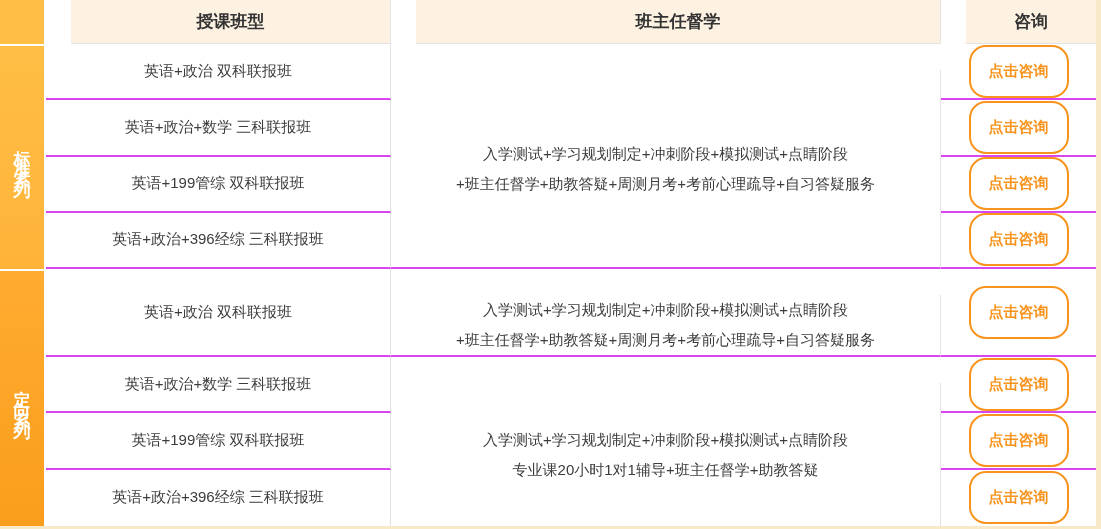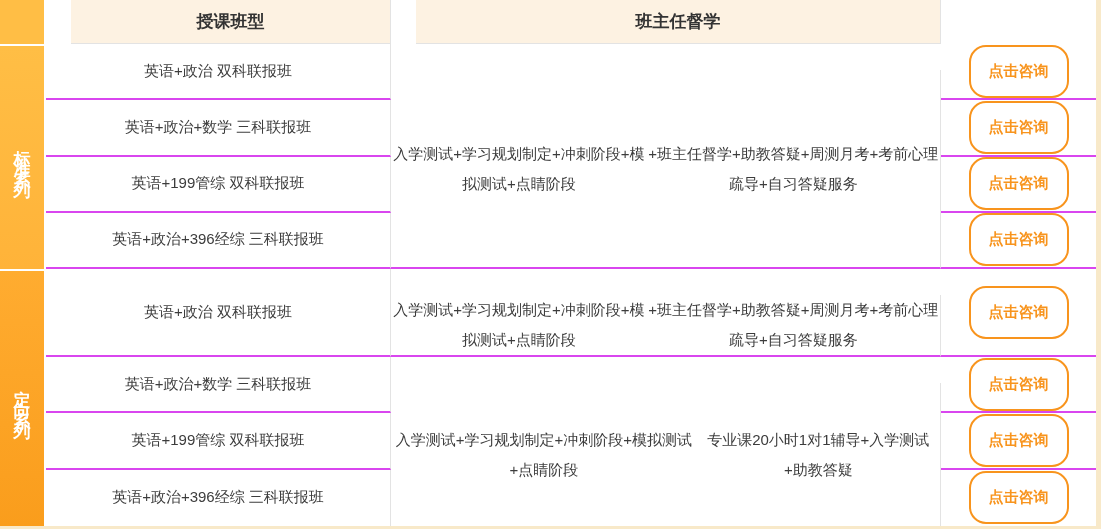--- a/index.html
+++ b/index.html
@@ -58,21 +58,21 @@
   .cell {
     background: #ffffff;
     display: flex;
     align-items: center;
     justify-content: center;
     font-size: 15px;
     color: #3C3C3C;
   }
   .row-sep { border-bottom: 2px solid #d946ef; }
   .summary-cell {
-    flex-direction: row;
+    flex-direction: column;
     text-align: center;
     line-height: 30px;
     margin-top: 26px;
   }
   
   .consult-btn {
     display: inline-block;
     background: transparent;
     border: 2px solid #F8941D;
     border-radius: 17px;
@@ -92,20 +92,21 @@
   <div class="side-head"></div>
   <div class="side-section side-standard">
     <span class="side-label">标准系列</span>
   </div>
   <div class="side-section side-directed">
     <span class="side-label">定向系列</span>
   </div>
 
   <div class="head-cell col-sep" style="grid-column:2;grid-row:1;">授课班型</div>
   <div class="head-cell col-sep" style="grid-column:3;grid-row:1;">班主任督学</div>
+  <div class="head-cell" style="grid-column:4;grid-row:1;">咨询</div>
 
   <div class="cell col-sep row-sep" style="grid-column:2;grid-row:2;">英语+政治 双科联报班</div>
   <div class="cell col-sep row-sep" style="grid-column:2;grid-row:3;">英语+政治+数学 三科联报班</div>
   <div class="cell col-sep row-sep" style="grid-column:2;grid-row:4;">英语+199管综 双科联报班</div>
   <div class="cell col-sep row-sep" style="grid-column:2;grid-row:5;">英语+政治+396经综 三科联报班</div>
 
   <div class="cell col-sep row-sep" style="grid-column:2;grid-row:6;">英语+政治 双科联报班</div>
   <div class="cell col-sep row-sep" style="grid-column:2;grid-row:7;">英语+政治+数学 三科联报班</div>
   <div class="cell col-sep row-sep" style="grid-column:2;grid-row:8;">英语+199管综 双科联报班</div>
   <div class="cell col-sep" style="grid-column:2;grid-row:9;">英语+政治+396经综 三科联报班</div>
@@ -113,21 +114,21 @@
   <div class="cell summary-cell col-sep row-sep" style="grid-column:3;grid-row:2 / span 4;">
     <div>入学测试+学习规划制定+冲刺阶段+模拟测试+点睛阶段</div>
     <div>+班主任督学+助教答疑+周测月考+考前心理疏导+自习答疑服务</div>
   </div>
   <div class="cell summary-cell col-sep row-sep" style="grid-column:3;grid-row:6;">
     <div>入学测试+学习规划制定+冲刺阶段+模拟测试+点睛阶段</div>
     <div>+班主任督学+助教答疑+周测月考+考前心理疏导+自习答疑服务</div>
   </div>
   <div class="cell summary-cell col-sep" style="grid-column:3;grid-row:7 / span 3;">
     <div>入学测试+学习规划制定+冲刺阶段+模拟测试+点睛阶段</div>
-    <div>专业课20小时1对1辅导+入学测试+助教答疑</div>
+    <div>专业课20小时1对1辅导+班主任督学+助教答疑</div>
   </div>
 
   <div class="cell row-sep" style="grid-column:4;grid-row:2;">
     <button class="consult-btn">点击咨询</button>
   </div>
   <div class="cell row-sep" style="grid-column:4;grid-row:3;">
     <button class="consult-btn">点击咨询</button>
   </div>
   <div class="cell row-sep" style="grid-column:4;grid-row:4;">
     <button class="consult-btn">点击咨询</button>

